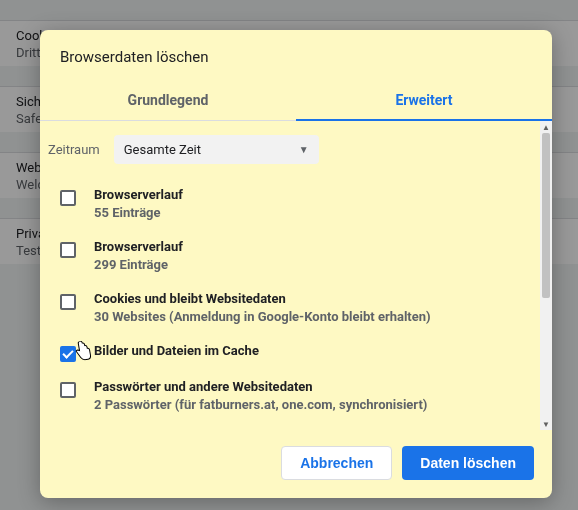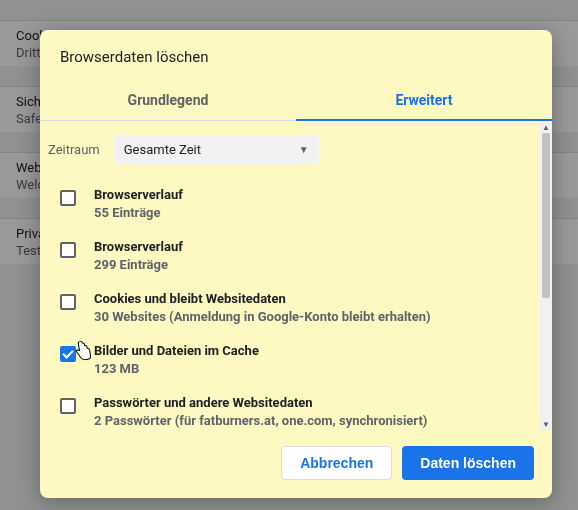--- a/index.html
+++ b/index.html
@@ -309,21 +309,20 @@
             <div class="checkbox"></div>
             <div class="item-texts">
               <div class="item-title">Cookies und bleibt Websitedaten</div>
               <div class="item-sub">30 Websites (Anmeldung in Google-Konto bleibt erhalten)</div>
             </div>
           </div>
           <div class="item">
             <div class="checkbox checked"></div>
             <div class="item-texts">
               <div class="item-title">Bilder und Dateien im Cache</div>
-              <div class="item-sub">123 MB</div>
             </div>
           </div>
           <div class="item">
             <div class="checkbox"></div>
             <div class="item-texts">
               <div class="item-title">Passwörter und andere Websitedaten</div>
               <div class="item-sub">2 Passwörter (für fatburners.at, one.com, synchronisiert)</div>
             </div>
           </div>
         </div>

